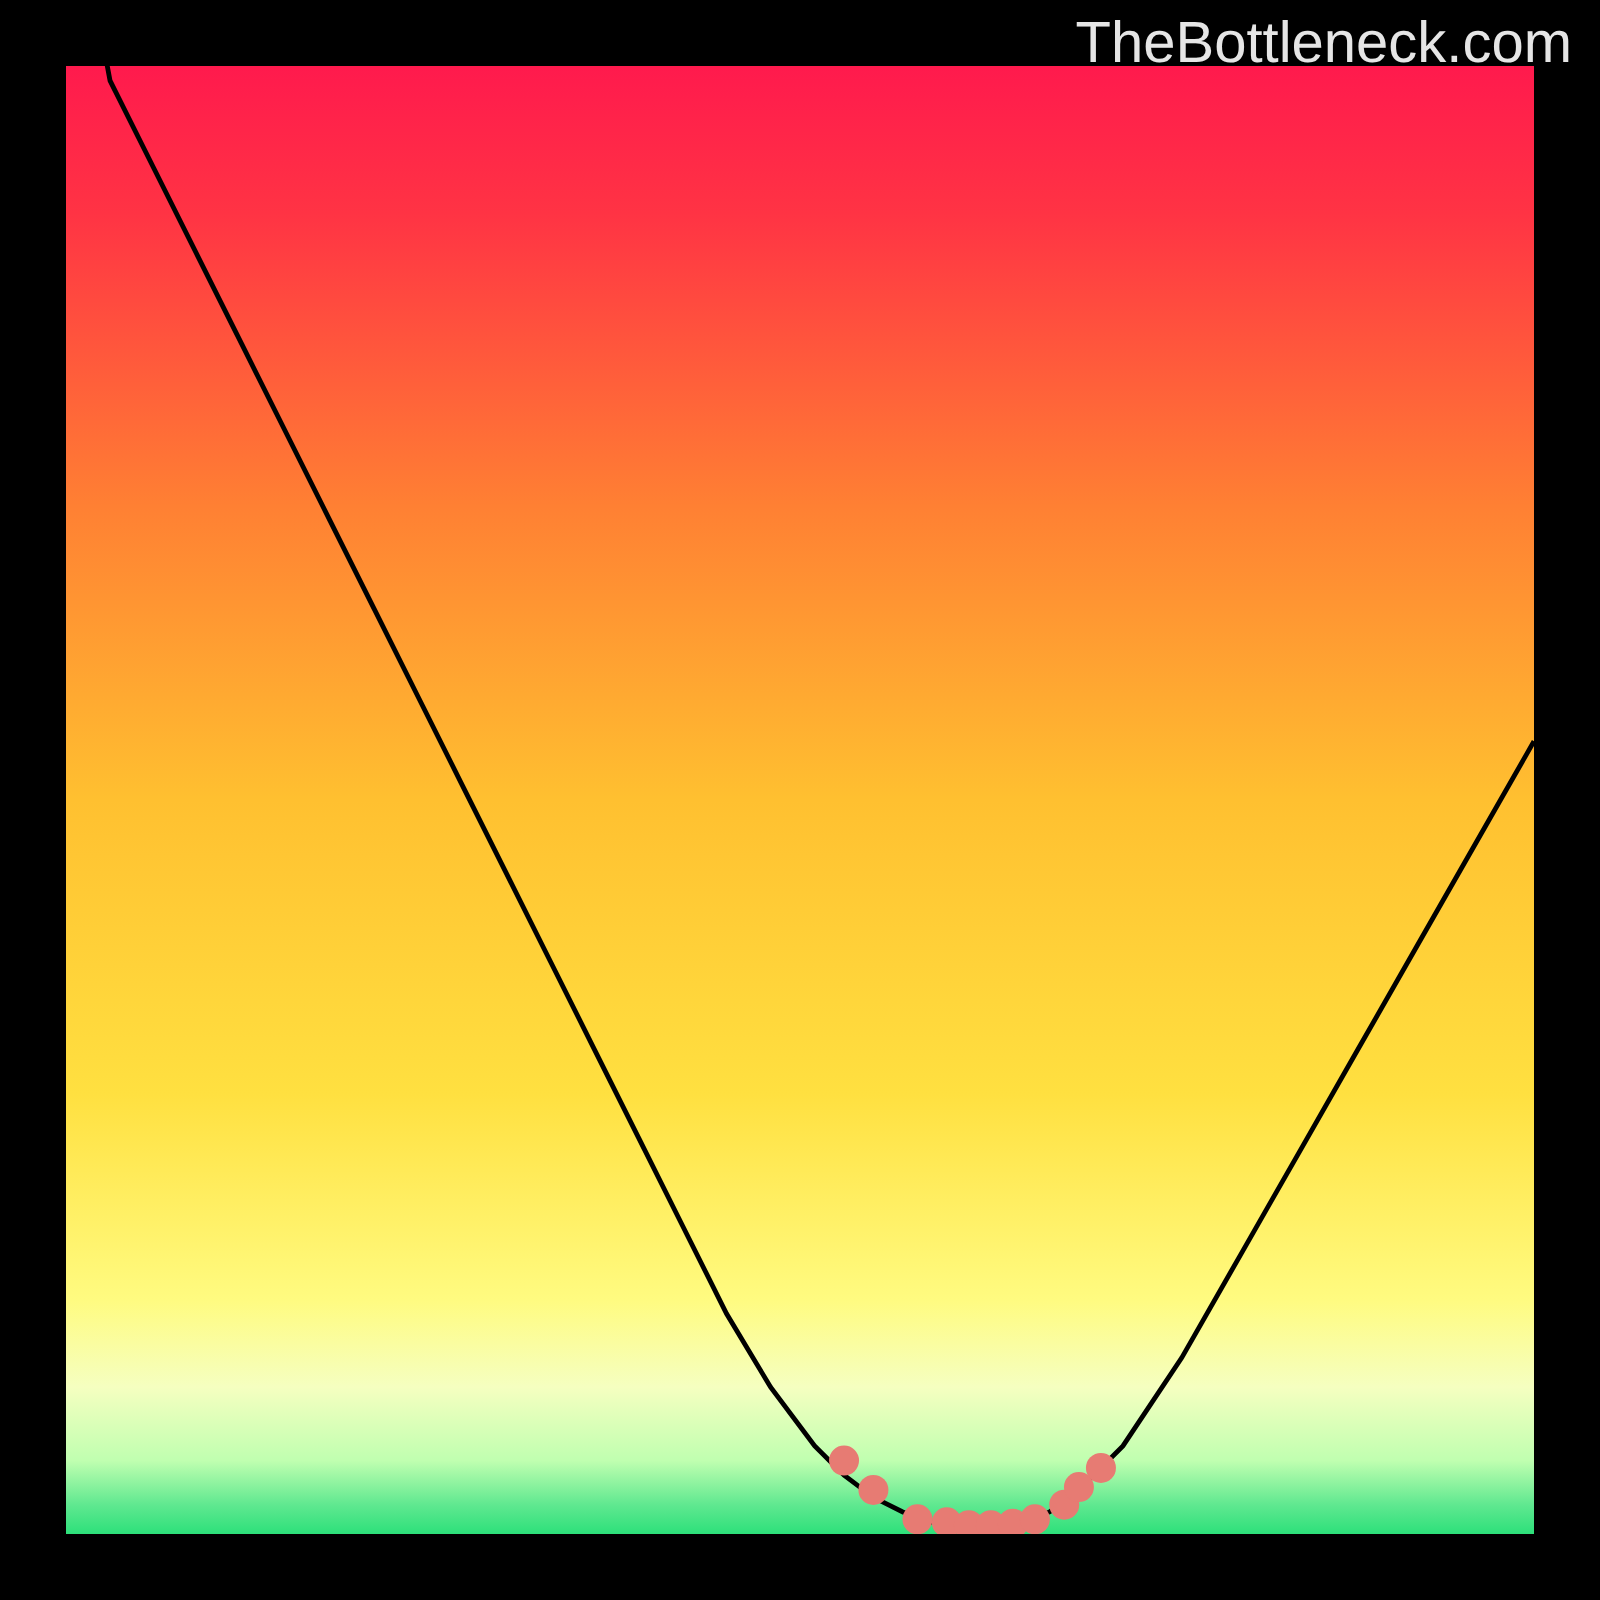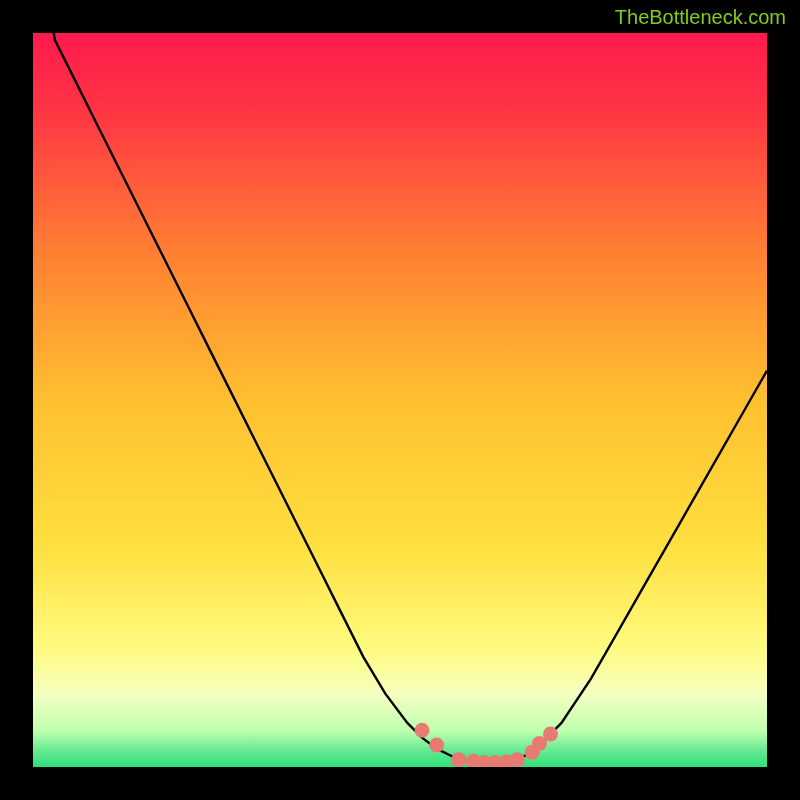--- a/index.html
+++ b/index.html
@@ -9,22 +9,22 @@
     height: 800px;
     background: #000;
     overflow: hidden;
     position: relative;
     font-family: Arial, sans-serif;
   }
   .watermark {
     position: absolute;
     top: 6px;
     right: 14px;
-    color: #84cc16;
-    font-size: 20px;
+    color: #e5e5e5;
+    font-size: 29px;
     z-index: 10;
   }
   .plot-area {
     position: absolute;
     left: 33px;
     top: 33px;
     width: 734px;
     height: 734px;
   }
   svg {

